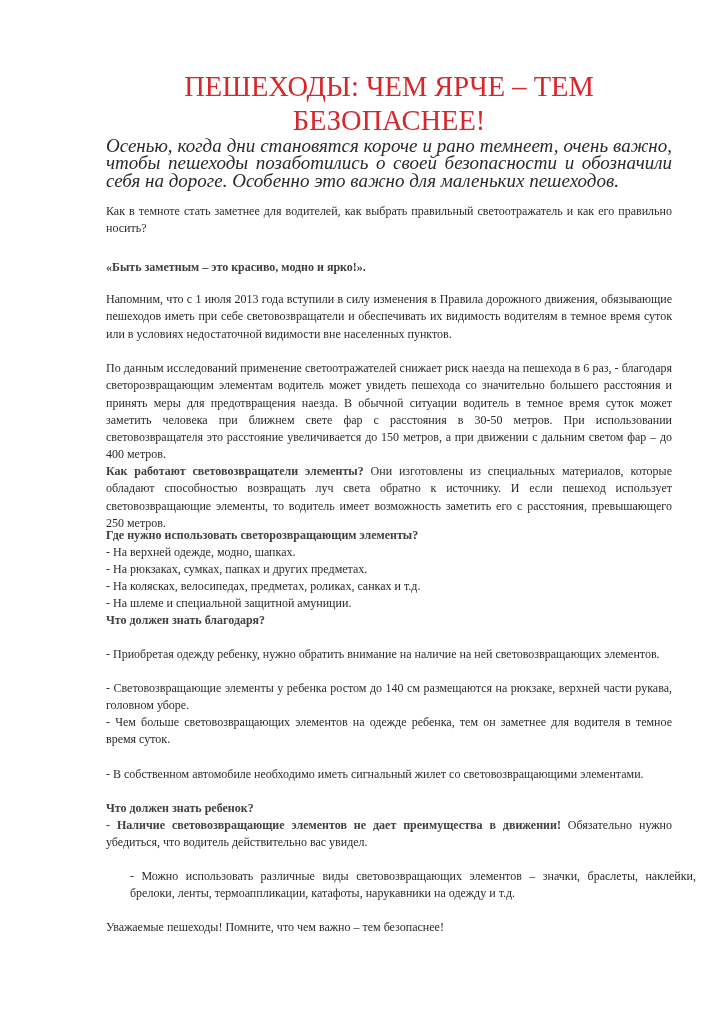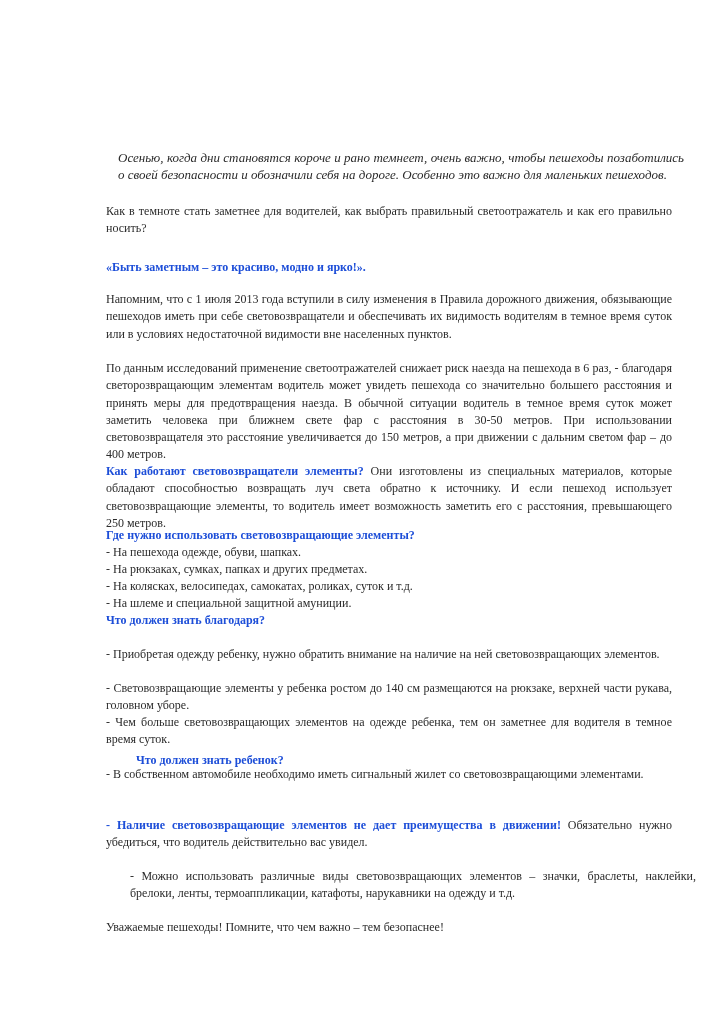--- a/index.html
+++ b/index.html
@@ -1,55 +1,56 @@
 <!DOCTYPE html>
 <html><head>
   <meta charset="utf-8">
   <style>
     html, body { margin: 0; padding: 0; background: #ffffff; }
     body { width: 723px; height: 1024px; position: relative; overflow: hidden; font-family: "Liberation Serif", serif; color: #2a2a2a; }
     .page { position: absolute; left: 106px; top: 0; width: 566px; }
     .title { position: absolute; left: 0; width: 566px; top: 70px; text-align: center; color: #d9262b; font-size: 28.5px; line-height: 34px; font-weight: normal; margin: 0; }
-    .lead { position: absolute; top: 137px; left: 0; width: 566px; font-style: italic; font-size: 13px; line-height: 17.3px; text-align: justify; margin: 12px; }
+    .lead { position: absolute; top: 137px; left: 0; width: 566px; font-style: italic; font-size: 19px; line-height: 17.3px; text-align: justify; margin: 0; }
     .p { position: absolute; left: 0; width: 566px; font-size: 12px; line-height: 17.3px; text-align: justify; margin: 0; }
-    b { font-weight: bold; color: #1d4ed8; }
+    b { font-weight: bold; color: #404040; }
   </style>
 </head>
 <body>
 
 <div class="page">
   <h1 class="title">
-    <br>
+    <span>ПЕШЕХОДЫ: ЧЕМ ЯРЧЕ – ТЕМ</span><br>
+    <span>БЕЗОПАСНЕЕ!</span>
   </h1>
 
   <p class="lead"> Осенью, когда дни становятся короче и рано темнеет, очень важно, чтобы пешеходы позаботились о своей безопасности и обозначили себя на дороге. Особенно это важно для маленьких пешеходов.</p>
 
   <p class="p" style="top:203px;">Как в темноте стать заметнее для водителей, как выбрать правильный светоотражатель и как его правильно носить?</p>
 
   <p class="p" style="top:259px;"><b> «Быть заметным – это красиво, модно и ярко!».</b></p>
 
   <p class="p" style="top:291px;">Напомним, что с 1 июля 2013 года вступили в силу изменения в Правила дорожного движения, обязывающие пешеходов иметь при себе световозвращатели и обеспечивать их видимость водителям в темное время суток или в условиях недостаточной видимости вне населенных пунктов.</p>
 
   <p class="p" style="top:360px;">По данным исследований применение светоотражателей снижает риск наезда на пешехода в 6 раз, - благодаря светорозвращающим элементам водитель может увидеть пешехода со значительно большего расстояния и принять меры для предотвращения наезда. В обычной ситуации водитель в темное время суток может заметить человека при ближнем свете фар с расстояния в 30-50 метров. При использовании световозвращателя это расстояние увеличивается до 150 метров, а при движении с дальним светом фар – до 400 метров.</p>
 
   <p class="p" style="top:463px;"><b>Как работают световозвращатели элементы?</b><span> Они изготовлены из специальных материалов, которые обладают способностью возвращать луч света обратно к источнику. И если пешеход использует световозвращающие элементы, то водитель имеет возможность заметить его с расстояния, превышающего 250 метров.</span></p>
 
-  <p class="p" style="top:527px;"><b>Где нужно использовать световозвращающие элементы?</b></p>
-  <p class="p" style="top:544px;">- На пешехода одежде, обуви, шапках.</p>
+  <p class="p" style="top:527px;"><b>Где нужно использовать светорозвращающим элементы?</b></p>
+  <p class="p" style="top:544px;">- На верхней одежде, модно, шапках.</p>
   <p class="p" style="top:561px;">- На рюкзаках, сумках, папках и других предметах.</p>
-  <p class="p" style="top:578px;">- На колясках, велосипедах, самокатах, роликах, суток и т.д.</p>
+  <p class="p" style="top:578px;">- На колясках, велосипедах, предметах, роликах, санках и т.д.</p>
   <p class="p" style="top:595px;">- На шлеме и специальной защитной амуниции.</p>
 
   <p class="p" style="top:612px;"><b>Что должен знать благодаря?</b></p>
 
   <p class="p" style="top:646px;">- Приобретая одежду ребенку, нужно обратить внимание на наличие на ней световозвращающих элементов.</p>
   <p class="p" style="top:680px;">- Световозвращающие элементы у ребенка ростом до 140 см размещаются на рюкзаке, верхней части рукава, головном уборе.</p>
   <p class="p" style="top:714px;">- Чем больше световозвращающих элементов на одежде ребенка, тем он заметнее для водителя в темное время суток.</p>
   <p class="p" style="top:766px;">- В собственном автомобиле необходимо иметь сигнальный жилет со световозвращающими элементами.</p>
 
-  <p class="p" style="top:752px;margin-left:30px;"><b>Что должен знать ребенок?</b></p>
+  <p class="p" style="top:800px;"><b>Что должен знать ребенок?</b></p>
 
   <p class="p" style="top:817px;"><b>- Наличие световозвращающие элементов не дает преимущества в движении!</b><span> Обязательно нужно убедиться, что водитель действительно вас увидел.</span></p>
 
   <p class="p" style="top:868px;margin-left:24px;">- Можно использовать различные виды световозвращающих элементов – значки, браслеты, наклейки, брелоки, ленты, термоаппликации, катафоты, нарукавники на одежду и т.д.</p>
 
   <p class="p" style="top:919px;">Уважаемые пешеходы! Помните, что чем важно – тем безопаснее!</p>
 </div>
 
 </body></html>

